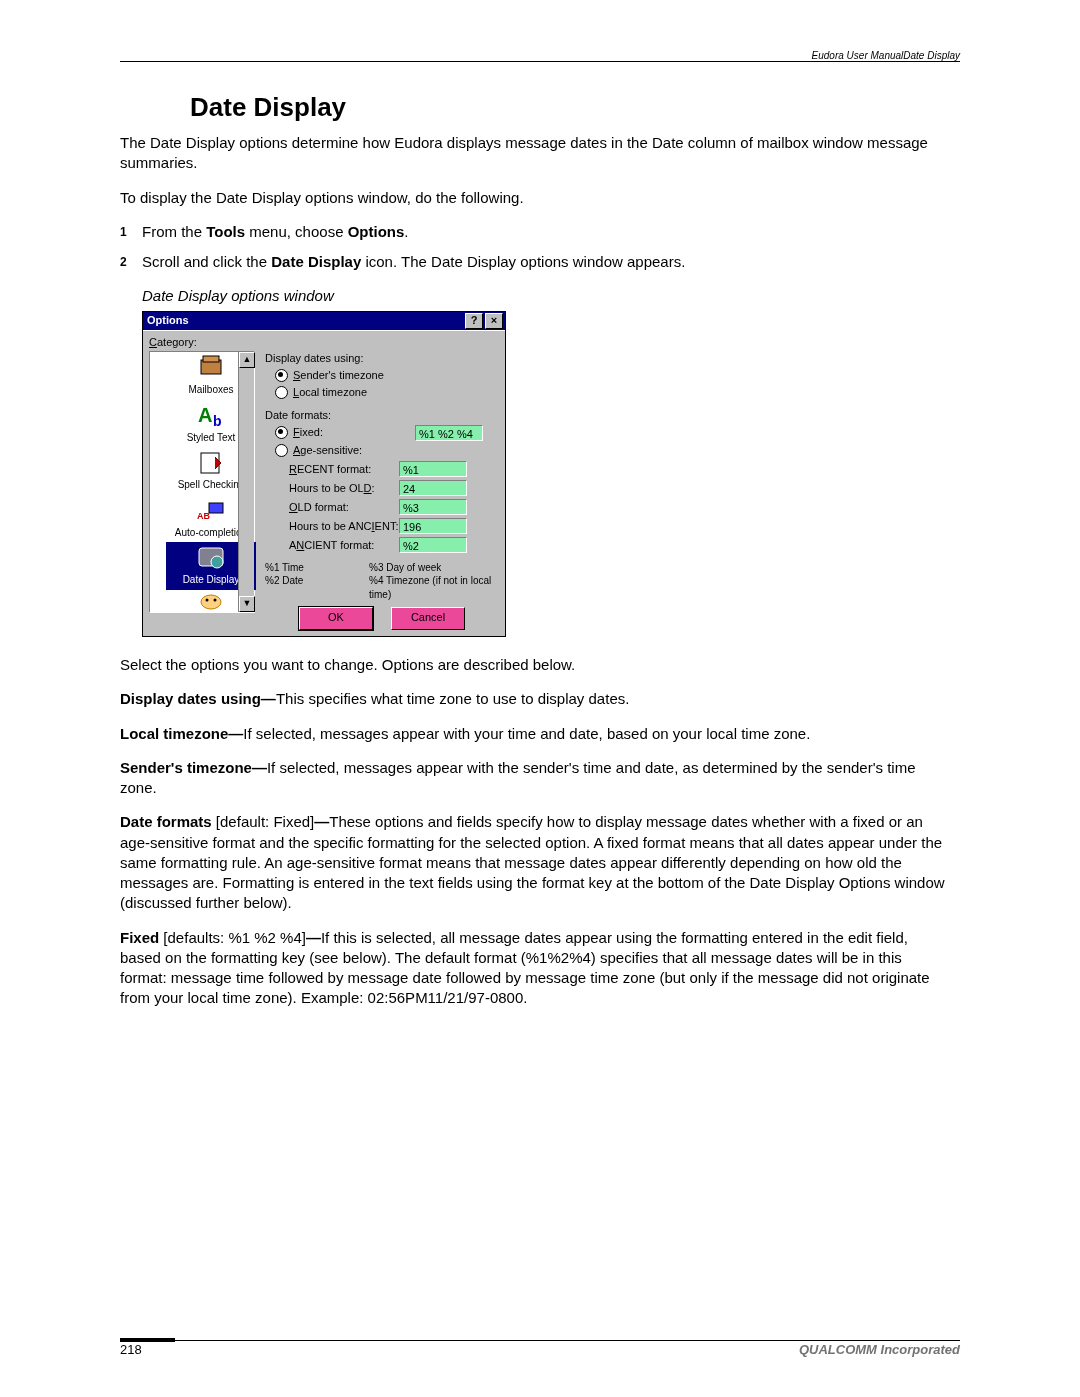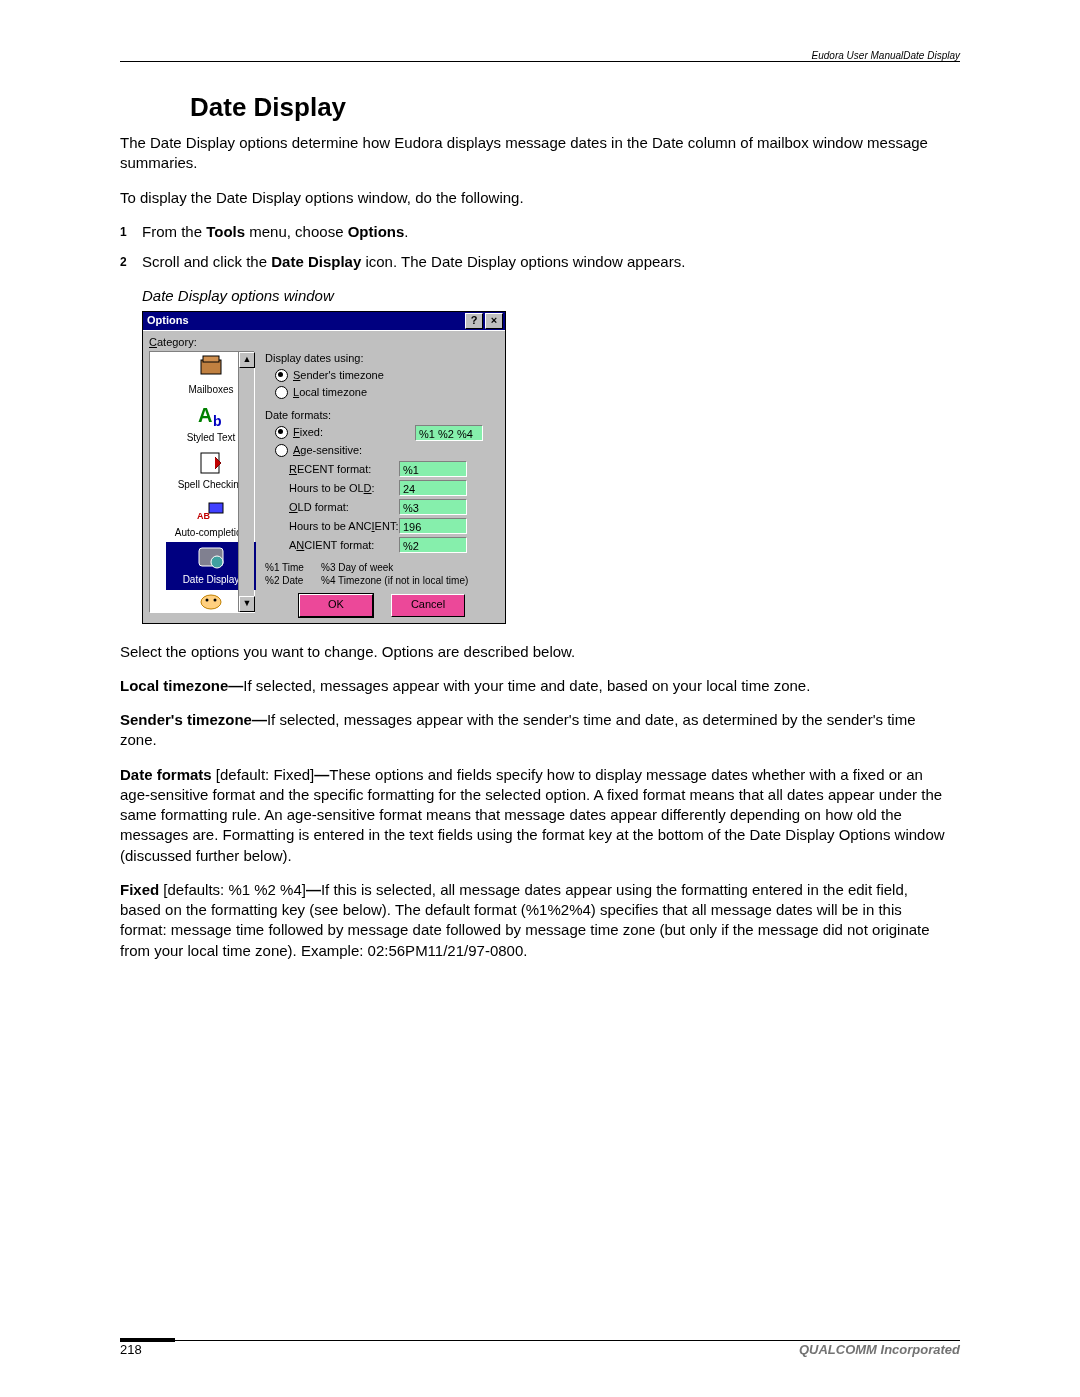--- a/index.html
+++ b/index.html
@@ -205,20 +205,21 @@
     display: flex;
     align-items: center;
     margin: 2px 0 2px 10px;
     gap: 12px;
   }
   .fixed-row .rlbl { width: 128px; display:flex; align-items:center;}
   .key {
     display: flex;
     font-size: 10px;
     margin: 6px 0 6px 0;
+    gap: 48px;
   }
   .key .col1 { width: 56px; }
   .btnrow {
     display: flex;
     justify-content: center;
     gap: 18px;
     margin-top: 2px;
   }
   .winbtn {
     width: 72px;
@@ -422,20 +423,23 @@
               <div class="winbtn def">OK</div>
               <div class="winbtn">Cancel</div>
             </div>
           </div>
         </div>
       </div>
     </div>
 
     <p>Select the options you want to change. Options are described below.</p>
 
+    <p>
+      <span class="strong">Display dates using—</span><span>This specifies what time zone to use to display dates.</span>
+    </p>
 
     <p class="indent2">
       <span class="strong">Local timezone—</span><span>If selected, messages appear with your time and date, based on your local time zone.</span>
     </p>
 
     <p class="indent2">
       <span class="strong">Sender's timezone—</span><span>If selected, messages appear with the sender's time and date, as determined by the sender's time zone.</span>
     </p>
 
     <p>

